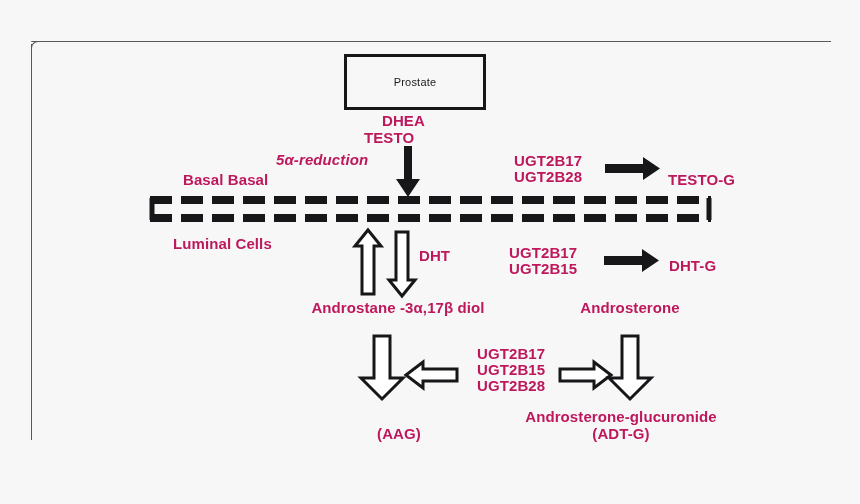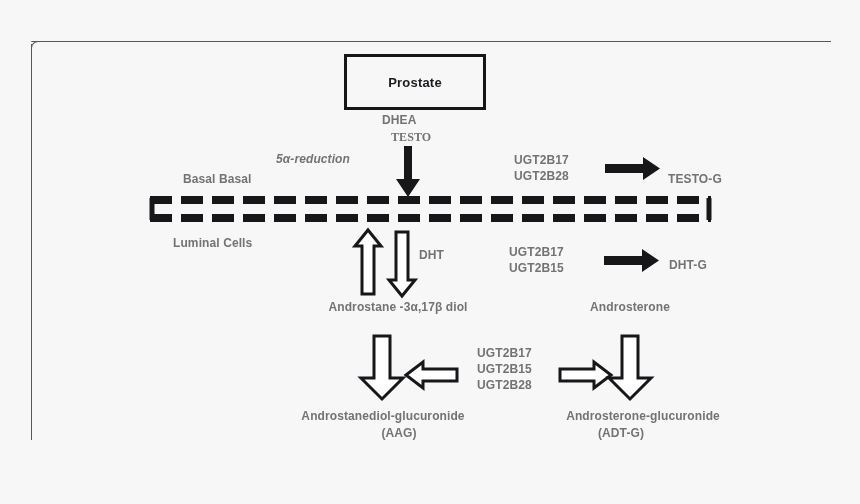--- a/index.html
+++ b/index.html
@@ -51,31 +51,31 @@
     width: 142px;
     height: 56px;
     border: 3px solid #17171a;
     background: #f7f7f7;
     box-sizing: border-box;
     display: flex;
     align-items: center;
     justify-content: center;
   }
   .prostate-label {
-    font-size: 13px;
-    font-weight: bold;
+    font-size: 11px;
+    font-weight: normal;
     color: #1b1b1e;
     letter-spacing: 0.2px;
   }
 
   .lbl {
     position: absolute;
-    color: #737373;
+    color: #be185d;
     font-weight: bold;
-    font-size: 12px;
+    font-size: 15px;
     white-space: nowrap;
     line-height: 15px;
     letter-spacing: 0.1px;
   }
   .lbl.italic { font-style: italic; }
   .lbl.center { text-align: center; transform: translateX(-50%); }
 
   
   .solid-down {
     position: absolute;
@@ -101,21 +101,21 @@
 
   <div class="frame-top"></div>
   <div class="frame-left"></div>
   <div class="frame-corner"></div>
 
   <div class="prostate-box">
     <span class="prostate-label">Prostate</span>
   </div>
 
   <div class="lbl" style="left:382px; top:113px;">DHEA</div>
-  <div class="lbl" style="left:391px; top:130px;font-family:Liberation Serif, serif;">TESTO</div>
+  <div class="lbl" style="left:364px; top:130px;">TESTO</div>
 
   <div class="lbl italic" style="left:276px; top:152px;text-align:right;">5α-reduction</div>
 
   <div class="solid-down" style="left:395px; top:146px;">
     <svg width="26" height="52" viewBox="0 0 26 52">
       <polygon points="9,0 17,0 17,33 25,33 13,51 1,33 9,33" fill="#17171a"></polygon>
     </svg>
   </div>
 
   <div class="membrane">
@@ -185,19 +185,18 @@
       <polygon points="0,8 34,8 34,1 51,14 34,27 34,20 0,20" fill="#ffffff" stroke="#17171a" stroke-width="3" stroke-linejoin="miter"></polygon>
     </svg>
   </div>
 
   <div style="position:absolute; left:608px; top:336px;">
     <svg width="44" height="64" viewBox="0 0 44 64">
       <polygon points="14,0 30,0 30,42 43,42 22,63 1,42 14,42" fill="#ffffff" stroke="#17171a" stroke-width="3" stroke-linejoin="miter"></polygon>
     </svg>
   </div>
 
-  <div class="lbl center" style="left:383px; top:409px;">Androstanediol-glucuronide</div>
   <div class="lbl center" style="left:399px; top:426px;">(AAG)</div>
 
-  <div class="lbl center" style="left:621px; top:409px;margin-left:22px;">Androsterone-glucuronide</div>
+  <div class="lbl center" style="left:621px; top:409px;">Androsterone-glucuronide</div>
   <div class="lbl center" style="left:621px; top:426px;">(ADT-G)</div>
 
 </div>
 
 </body></html>

